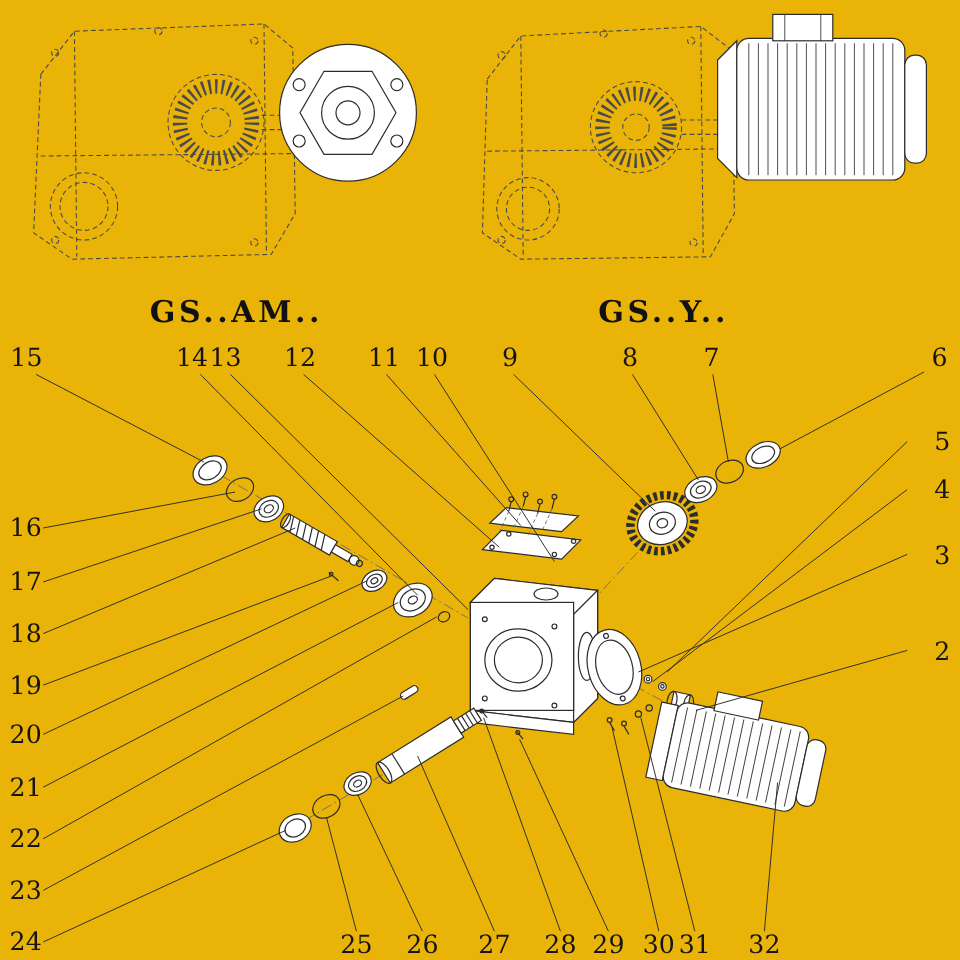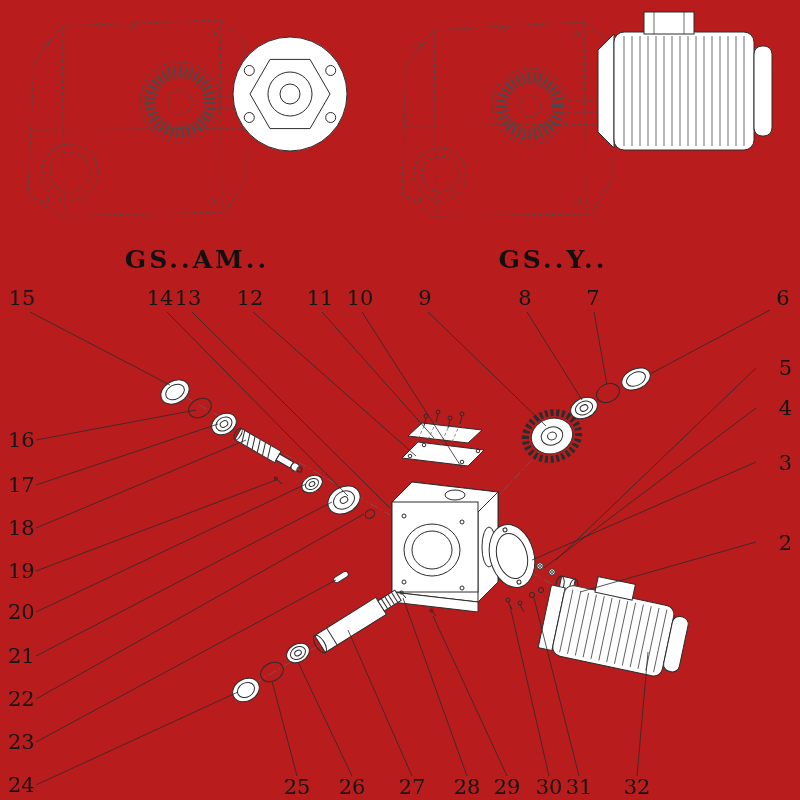--- a/index.html
+++ b/index.html
@@ -1,16 +1,16 @@
 <!DOCTYPE html>
 <html><head>
 <meta charset="utf-8">
 <style>
   html,body{margin:0;padding:0;background:#fff;}
-  .canvas{position:relative;width:800px;height:800px;background:#b91c1c;overflow:hidden;border-bottom:1px solid #cfcfcf;}
+  .canvas{position:relative;width:800px;height:800px;background:#eab308;overflow:hidden;border-bottom:1px solid #cfcfcf;}
   svg{position:absolute;left:0;top:0;}
   .d{stroke:#4a4a4a;stroke-width:.9;fill:none;stroke-dasharray:4 2.6;}
   .dl{stroke:#5a5a5a;stroke-width:.7;fill:none;stroke-dasharray:3 2.4;}
   .s{stroke:#2c2c2c;stroke-width:1;fill:none;}
   .sf{stroke:#2c2c2c;stroke-width:1;fill:#fff;}
   .fin{stroke:#2c2c2c;stroke-width:.7;}
   .teeth{stroke:#4a4a4a;stroke-width:12;fill:none;stroke-dasharray:2 3.4;}
   .teeth2{stroke:#2c2c2c;stroke-width:7;fill:none;stroke-dasharray:3 2.6;}
   .leader{stroke:#2b2b2b;stroke-width:.8;}
   .axis{stroke:#666;stroke-width:.7;stroke-dasharray:9 3 1.5 3;fill:none;}

